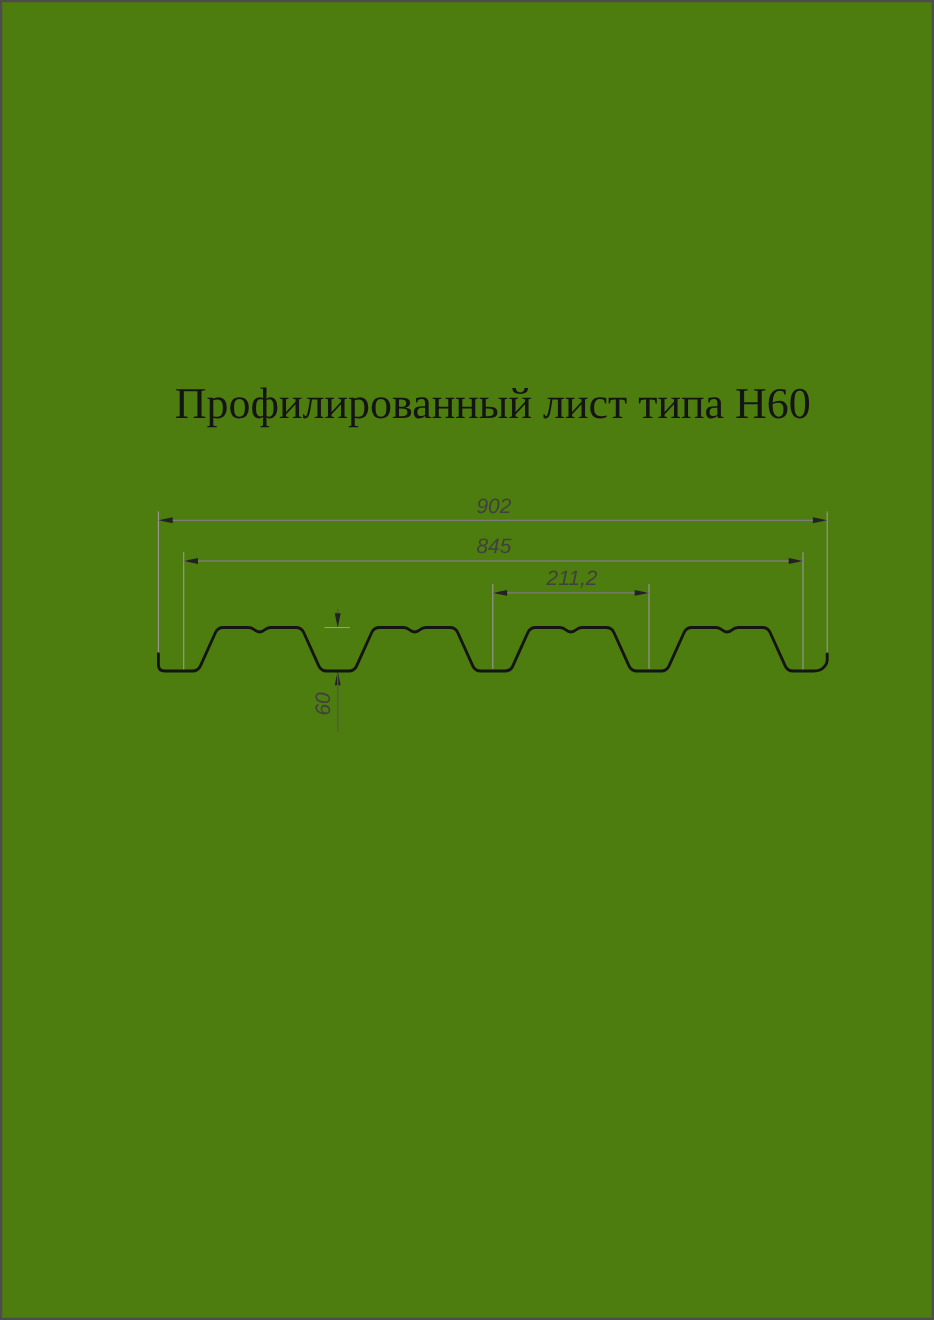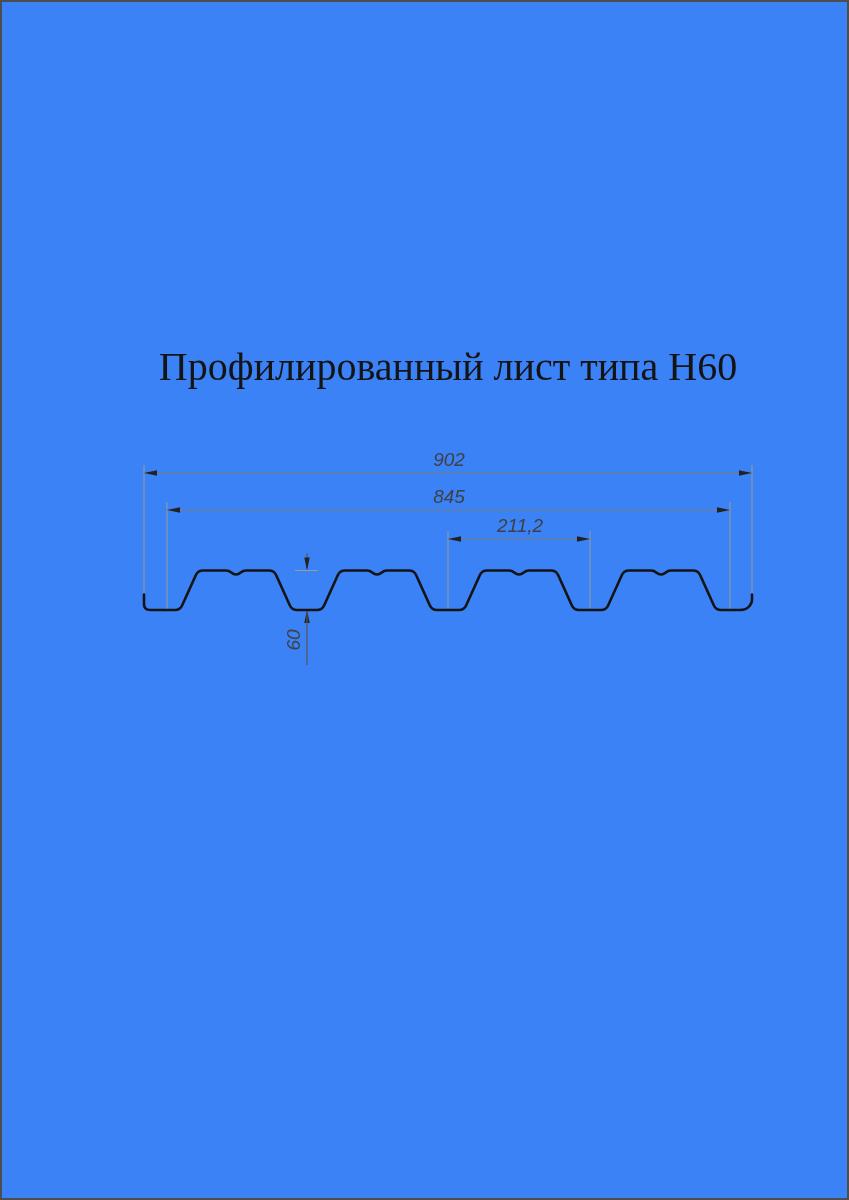--- a/index.html
+++ b/index.html
@@ -1,20 +1,20 @@
 <!DOCTYPE html>
 <html><head>
 <meta charset="utf-8">
 <style>
   html, body { margin: 0; padding: 0; background: #ffffff; }
   .page {
     position: relative;
     width: 849px;
     height: 1200px;
-    background: #3b82f6;
+    background: #4d7c0f;
     border: 2px solid var(--border-color, #4d4d4d);
     box-sizing: border-box;
     overflow: hidden;
     font-family: "Liberation Sans", sans-serif;
   }
   .drawing-title {
     position: absolute;
     top: 341px;
     left: 43px;
     width: 806px;

